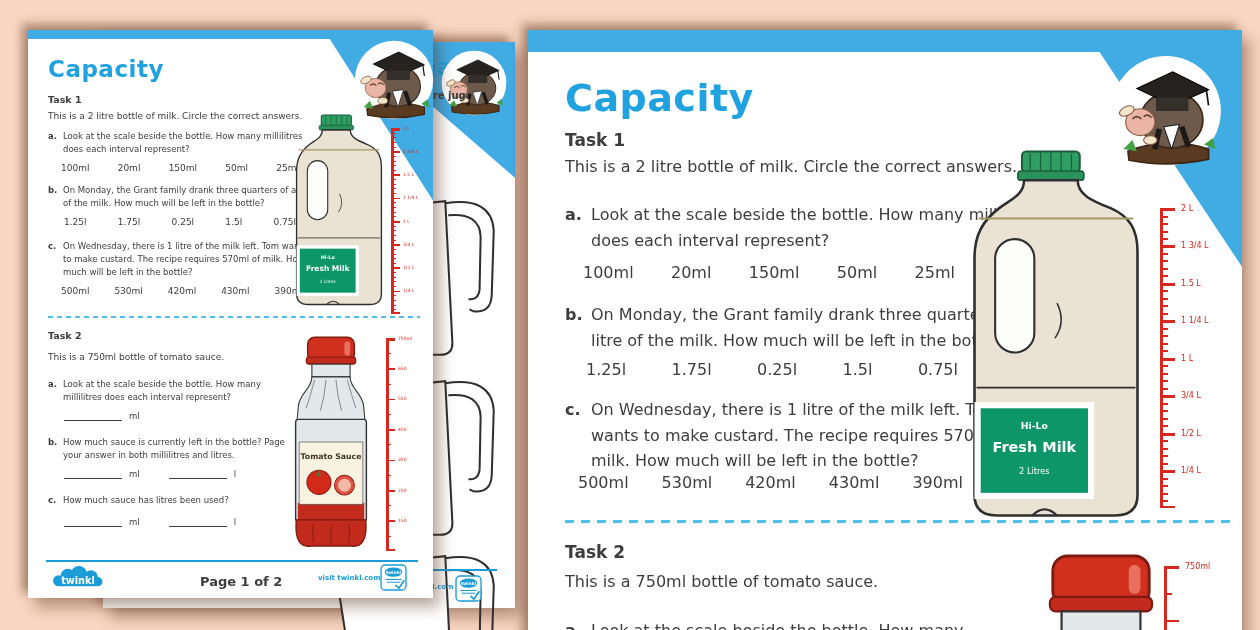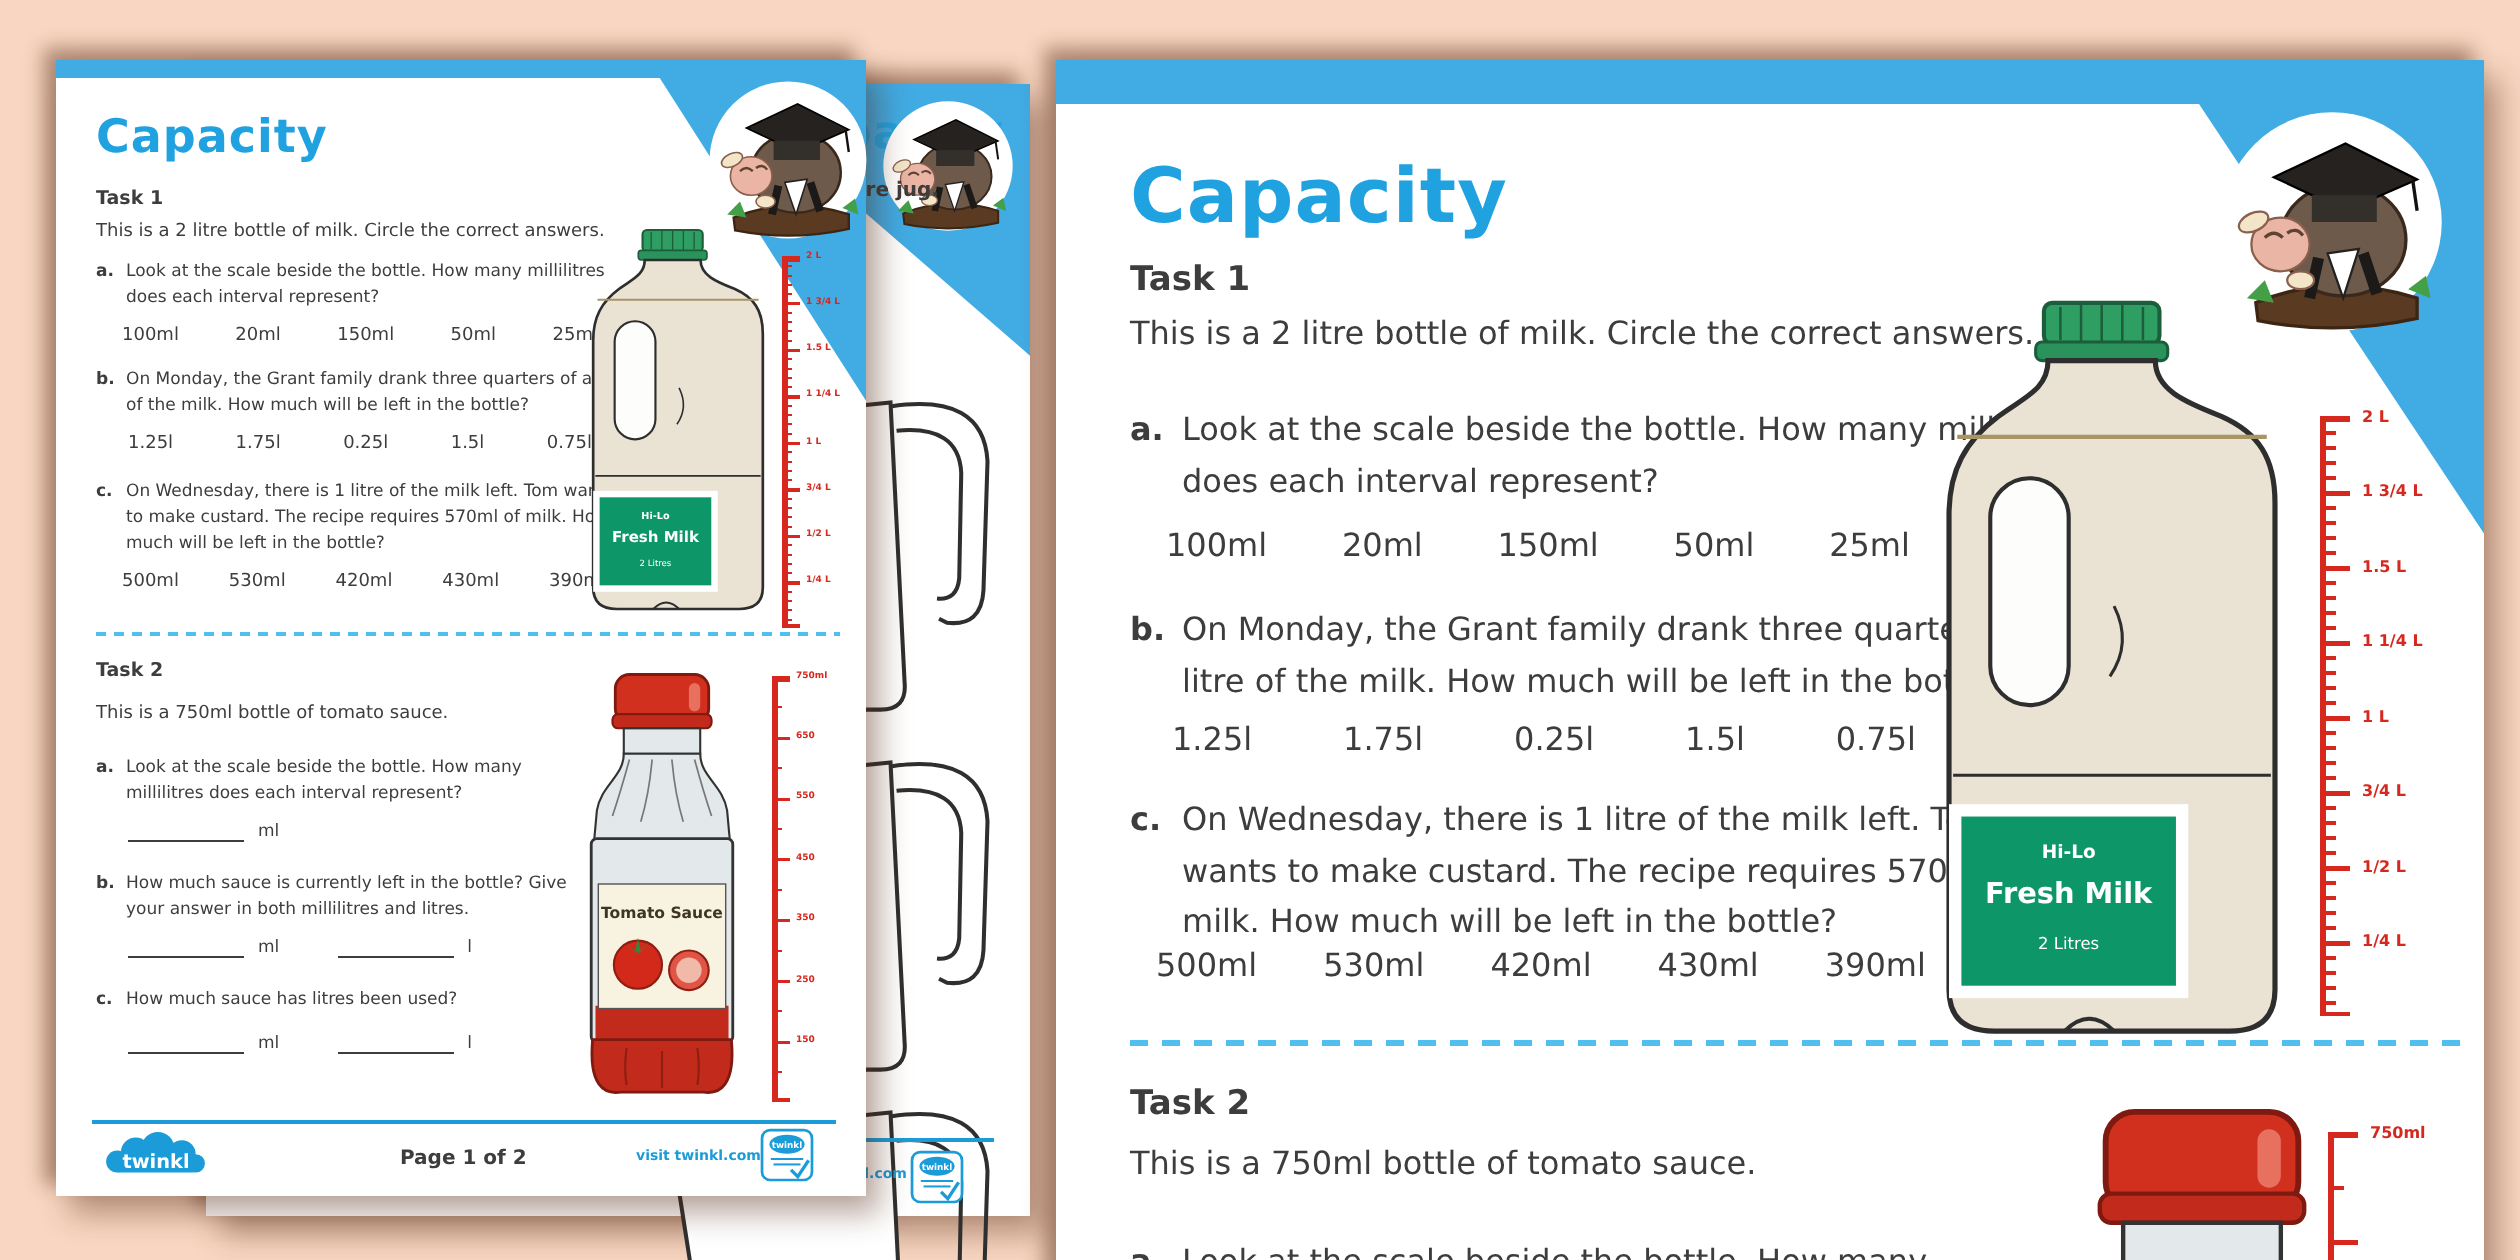--- a/index.html
+++ b/index.html
@@ -24,24 +24,24 @@
   .dashed-lg{position:absolute;height:3px;background:repeating-linear-gradient(to right,#4fc0ee 0 9px,transparent 9px 16px);}
   .dashed-sm{position:absolute;height:2px;background:repeating-linear-gradient(to right,#4fc0ee 0 5px,transparent 5px 9px);}
   .blankrow{position:absolute;display:flex;align-items:flex-end;gap:7px;}
   .blank{display:inline-block;border-bottom:1.5px solid #3d3d3d;height:10px;}
   
   .scale{position:absolute;}
   .scale .spine{position:absolute;left:0;top:0;bottom:0;width:2.5px;background:#d6281e;}
   .scale .minors{position:absolute;left:0;top:0;bottom:0;}
   .scale .majors{position:absolute;left:0;top:0;bottom:0;}
   .scale .cap{position:absolute;left:0;height:2.5px;background:#d6281e;}
-  .scale .lbl{position:absolute;color:#d6281e;font-weight:bold;white-space:nowrap;}
+  .scale .lbl{position:absolute;color:#d6281e;font-weight:normal;white-space:nowrap;}
   
   .f-line{position:absolute;height:2px;background:#1b9cd8;}
-  .f-page{position:absolute;font-size:10px;font-weight:bold;color:#3d3d3d;}
+  .f-page{position:absolute;font-size:13px;font-weight:bold;color:#3d3d3d;}
   .f-visit{position:absolute;font-size:7px;font-weight:bold;color:#1b9cd8;}
   svg text{font-family:"DejaVu Sans",sans-serif;}
 </style>
 </head>
 <body>
 
 <svg width="0" height="0" style="position:absolute" aria-hidden="true">
 <defs>
   <symbol id="sym-mole" viewBox="0 0 100 100">
     <circle cx="50" cy="50" r="49" fill="#ffffff"></circle>
@@ -224,21 +224,21 @@
     <span class="ltr" style="width:15px;">a.</span>
     <span class="qtxt">Look at the scale beside the bottle. How many millilitres does each interval represent?</span>
   </div>
   <div class="blankrow" style="left:36px;top:380px;font-size:8.5px;">
     <span class="blank" style="width:58px;"></span>
       <span>ml</span>
   </div>
 
   <div class="q" style="left:20px;top:406px;width:250px;font-size:8.5px;line-height:1.55;">
     <span class="ltr" style="width:15px;">b.</span>
-    <span class="qtxt">How much sauce is currently left in the bottle? Give your answer in both millilitres and litres.</span>
+    <span class="qtxt">How much sauce is currently left in the bottle? Page your answer in both millilitres and litres.</span>
   </div>
   <div class="blankrow" style="left:36px;top:438px;font-size:8.5px;">
     <span class="blank" style="width:58px;"></span>
       <span>ml</span>
     <span class="blank" style="width:58px;margin-left:22px;"></span>
       <span>l</span>
   </div>
 
   <div class="q" style="left:20px;top:464px;width:250px;font-size:8.5px;line-height:1.55;">
     <span class="ltr" style="width:15px;">c.</span>

